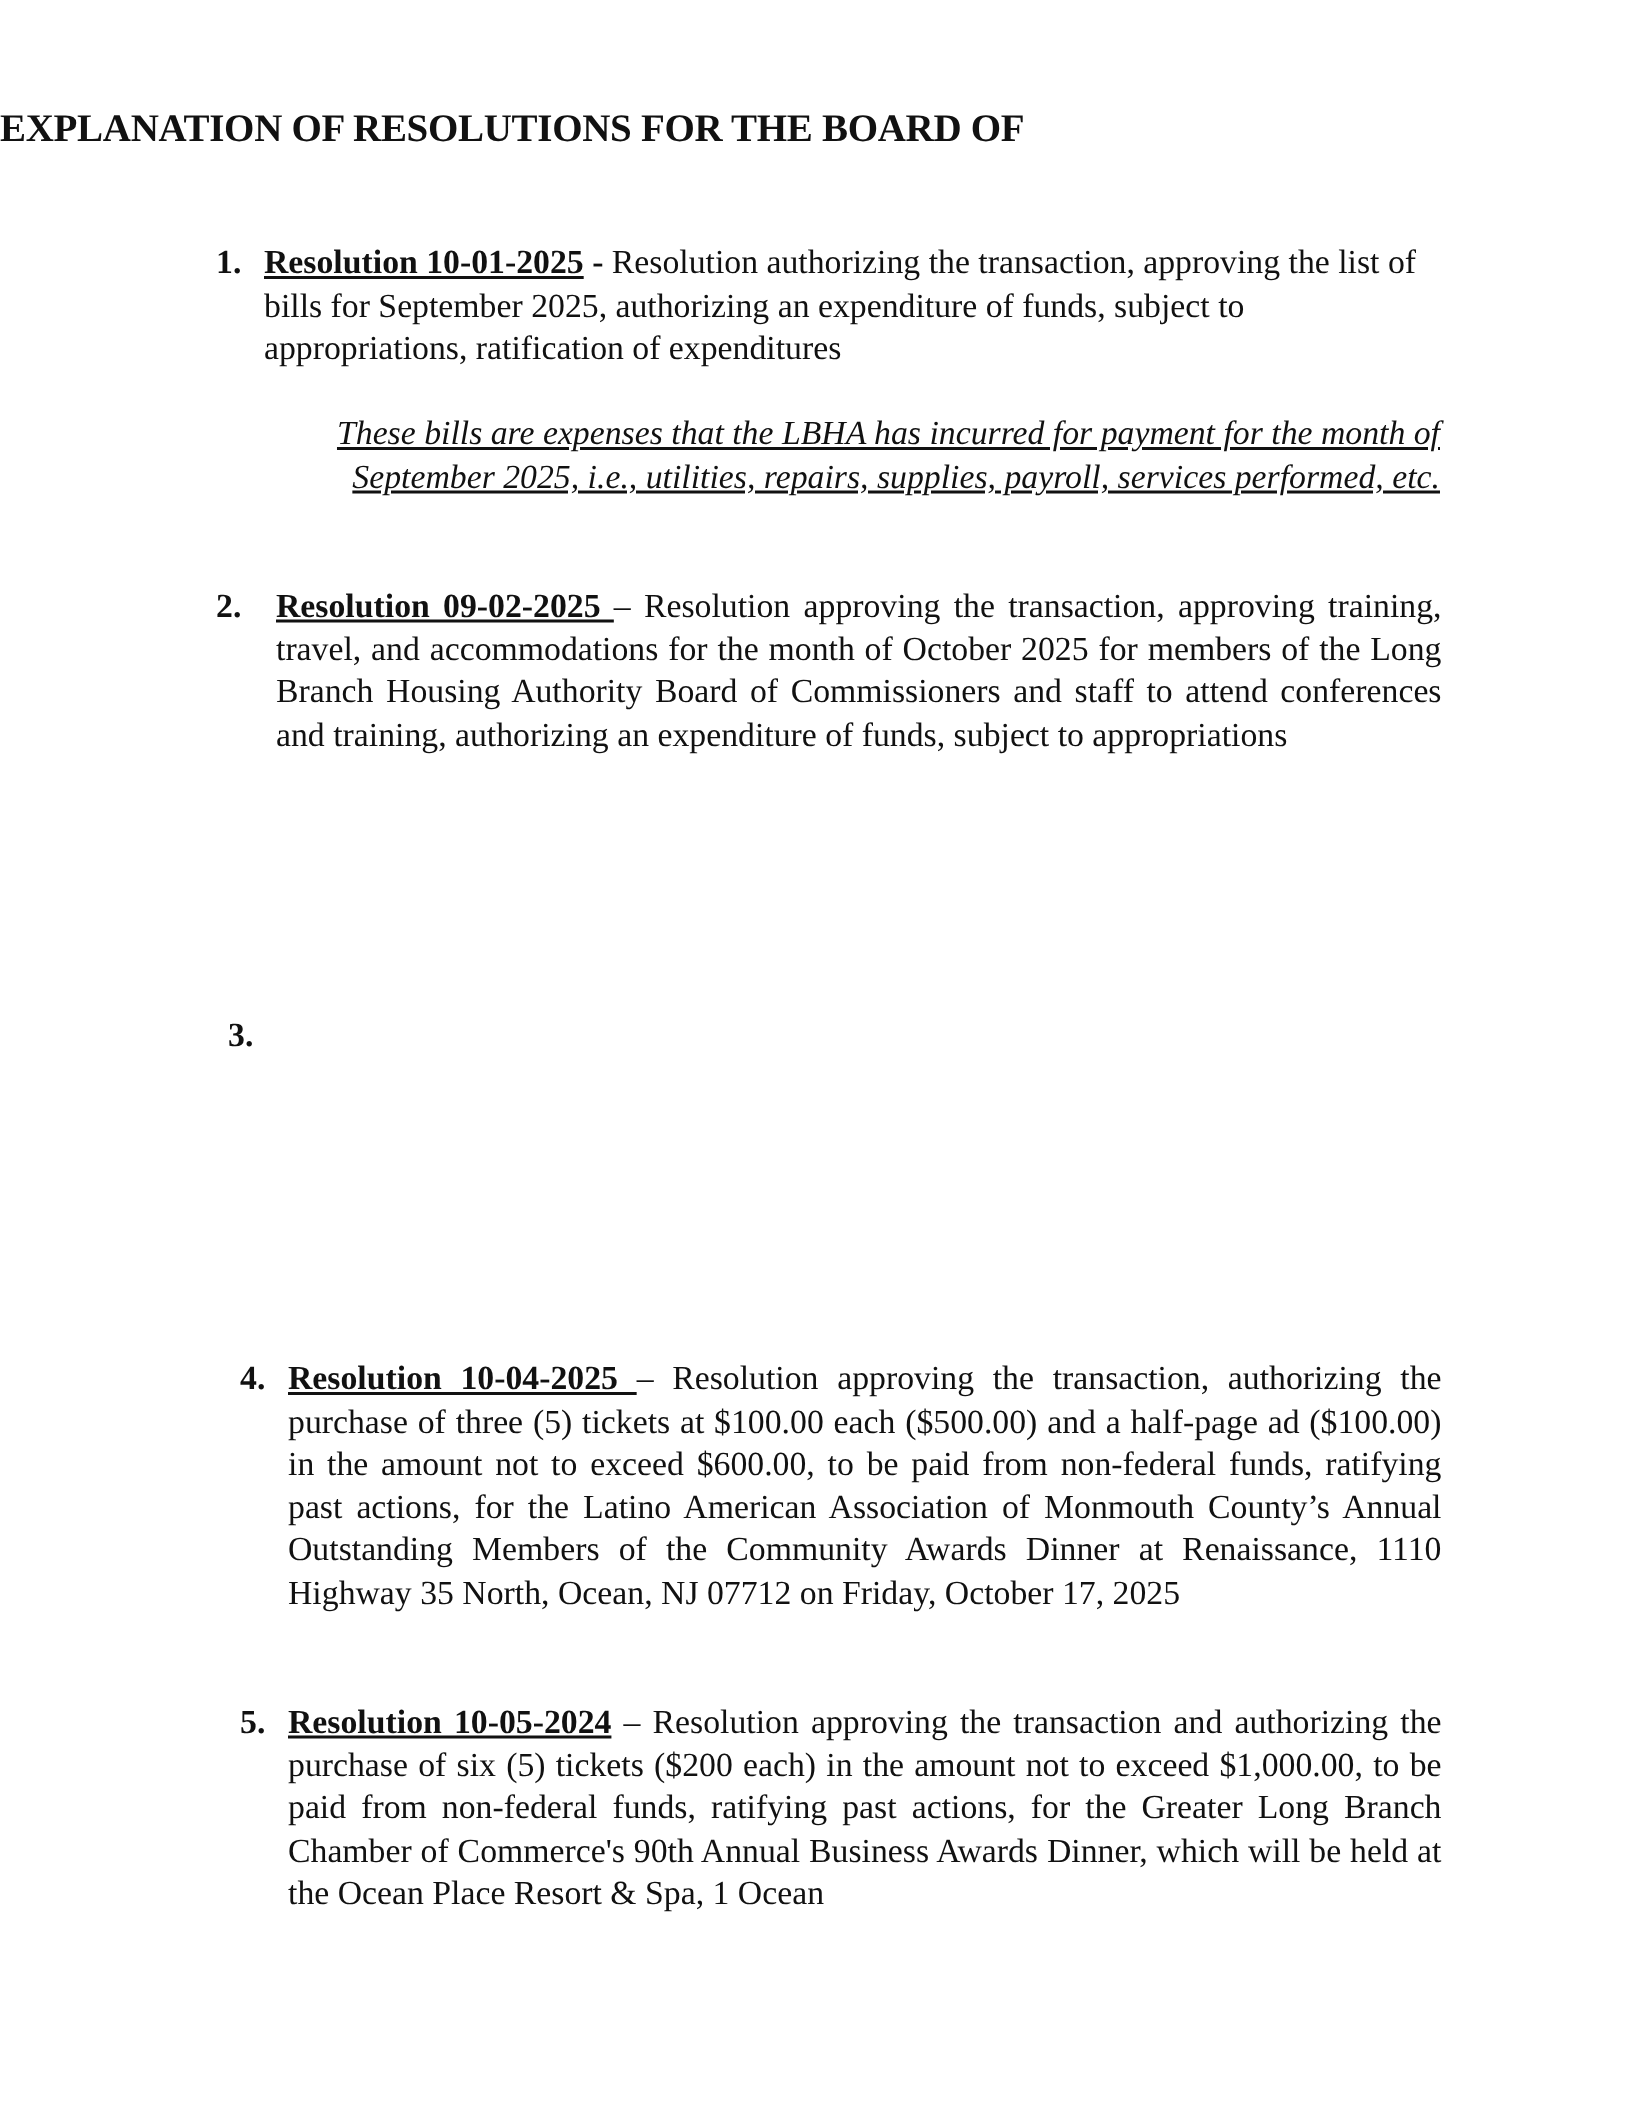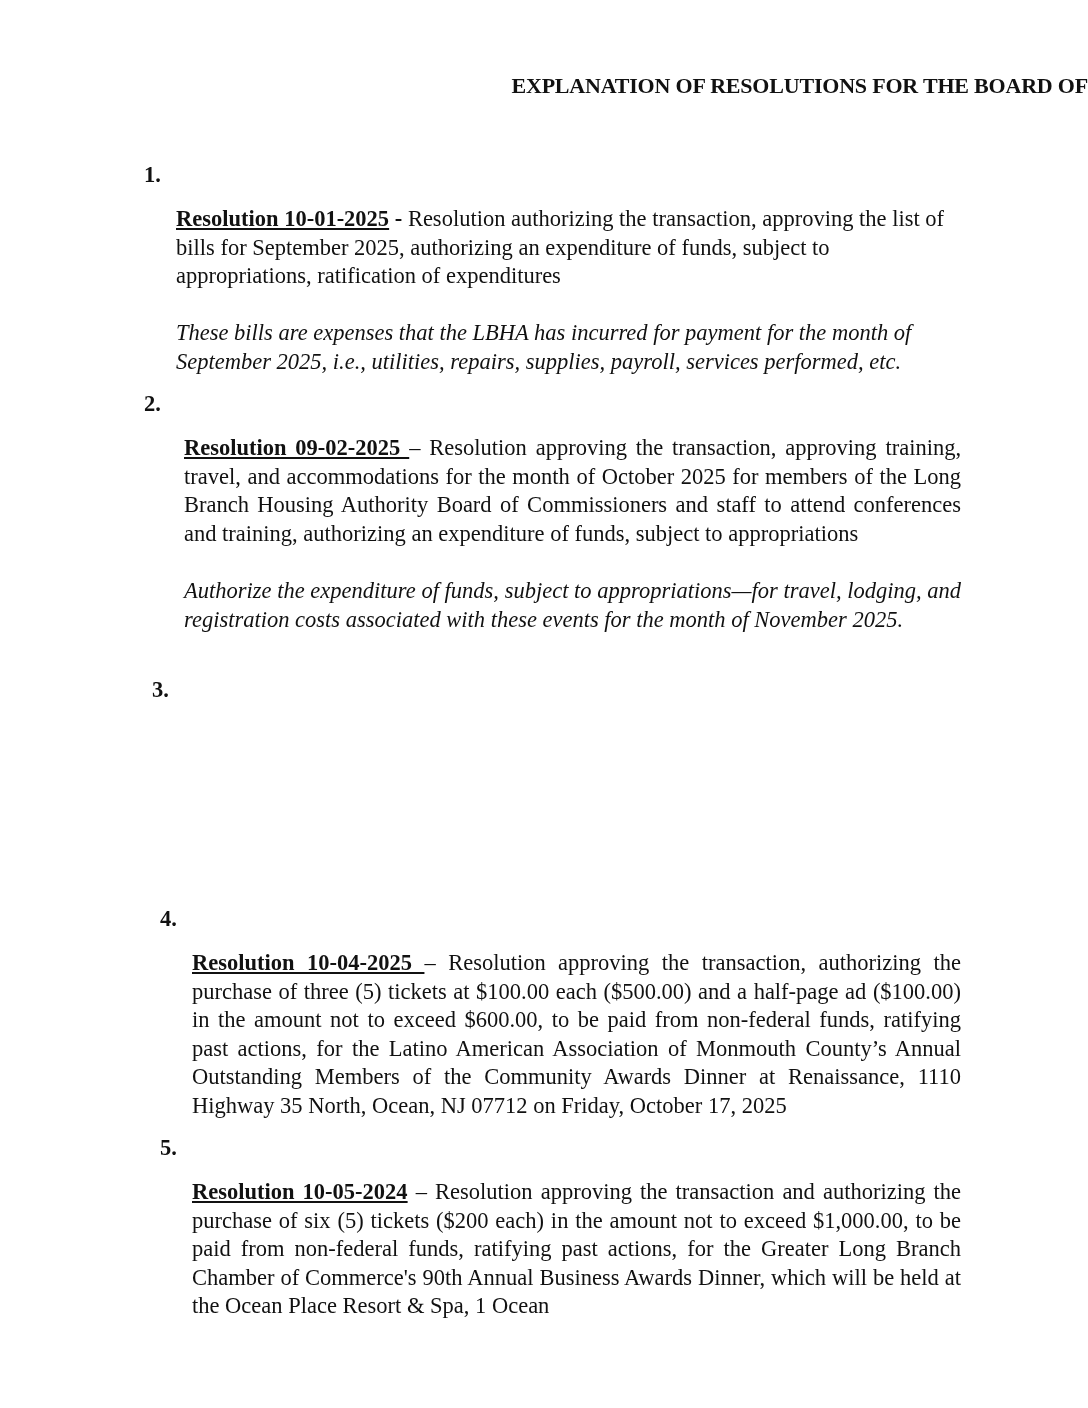--- a/index.html
+++ b/index.html
@@ -1,27 +1,27 @@
 <!DOCTYPE html>
 <html><head>
 <meta charset="utf-8">
 <style>
   html, body { margin:0; padding:0; background:#ffffff; }
   body { width:1088px; height:1408px; position:relative; overflow:hidden;
          font-family:"Liberation Serif", "DejaVu Serif", serif; color:#111; }
-  .title { position:absolute; left:0; top:70px; width:1088px; text-align:right;
-           font-weight:bold; font-size:22px; line-height:31px; letter-spacing:-0.2px; }
+  .title { position:absolute; left:0; top:70px; width:1088px; text-align:left;
+           font-weight:bold; font-size:26px; line-height:31px; letter-spacing:-0.2px; }
   .item { position:absolute; font-size:22.5px; line-height:28.6px; }
   .item .num { position:absolute; font-weight:bold; }
-  .item .body { text-align:justify;margin-top:44px; }
+  .item .body { text-align:justify; }
   .item .body.left { text-align:left; }
   .res { font-weight:bold; text-decoration:underline; text-underline-offset:2px; text-decoration-thickness:2px; }
   .sep { font-weight:bold; }
   .note { font-style:italic; margin-top:28.6px; text-align:justify; }
-  .note.left { text-align:left; }
+  .note.left { text-align:right;text-decoration:underline; }
 </style>
 </head>
 <body>
 
 <div class="title">
   <div>EXPLANATION OF RESOLUTIONS FOR THE BOARD OF</div>
 </div>
 
 <div class="item" style="left:176px; top:161px; width:784px;">
   <span class="num" style="left:-32px;">1.</span>
@@ -29,21 +29,20 @@
     <span class="res">Resolution 10-01-2025</span><span class="sep"> - </span><span>Resolution authorizing the transaction, approving the list of bills for September 2025, authorizing an expenditure of funds, subject to appropriations, ratification of expenditures</span>
   </div>
   <div class="note left">These bills are expenses that the LBHA has incurred for payment for the month of September 2025, i.e., utilities, repairs, supplies, payroll, services performed, etc.</div>
 </div>
 
 <div class="item" style="left:184px; top:390px; width:777px;">
   <span class="num" style="left:-40px;">2.</span>
   <div class="body">
     <span class="res">Resolution 09-02-2025 </span><span>– </span><span>Resolution approving the transaction, approving training, travel, and accommodations for the month of October 2025 for members of the Long Branch Housing Authority Board of Commissioners and staff to attend conferences and training, authorizing an expenditure of funds, subject to appropriations</span>
   </div>
-  <div class="note">Authorize the expenditure of funds, subject to appropriations—for travel, lodging, and registration costs associated with these events for the month of November 2025.</div>
 </div>
 
 <div class="item" style="left:184px; top:676px; width:777px;">
   <span class="num" style="left:-32px;">3.</span>
 </div>
 
 <div class="item" style="left:192px; top:905px; width:769px;">
   <span class="num" style="left:-32px;">4.</span>
   <div class="body">
     <span class="res">Resolution 10-04-2025 </span><span>– </span><span>Resolution approving the transaction, authorizing the purchase of three (5) tickets at $100.00 each ($500.00) and a half-page ad ($100.00) in the amount not to exceed $600.00, to be paid from non-federal funds, ratifying past actions, for the Latino American Association of Monmouth County’s Annual Outstanding Members of the Community Awards Dinner at Renaissance, 1110 Highway 35 North, Ocean, NJ 07712 on Friday, October 17, 2025</span>

